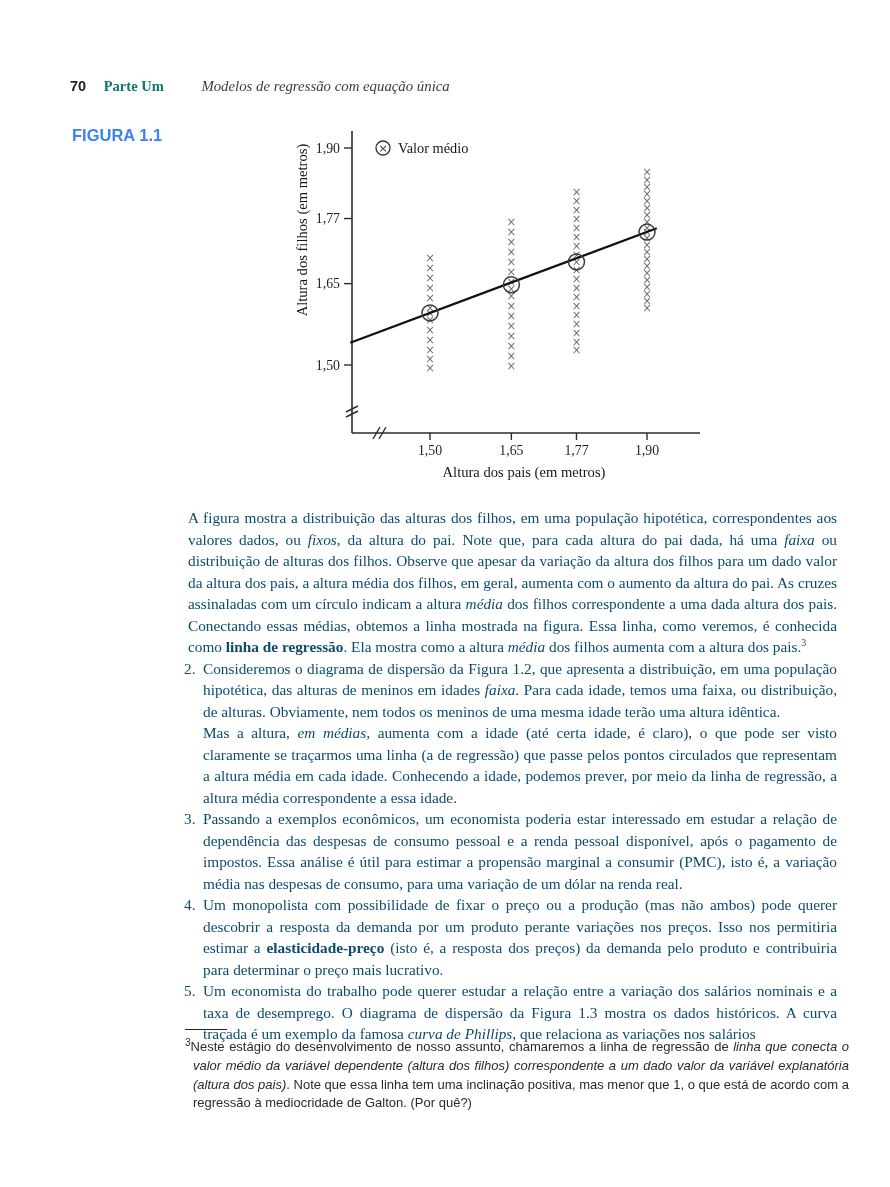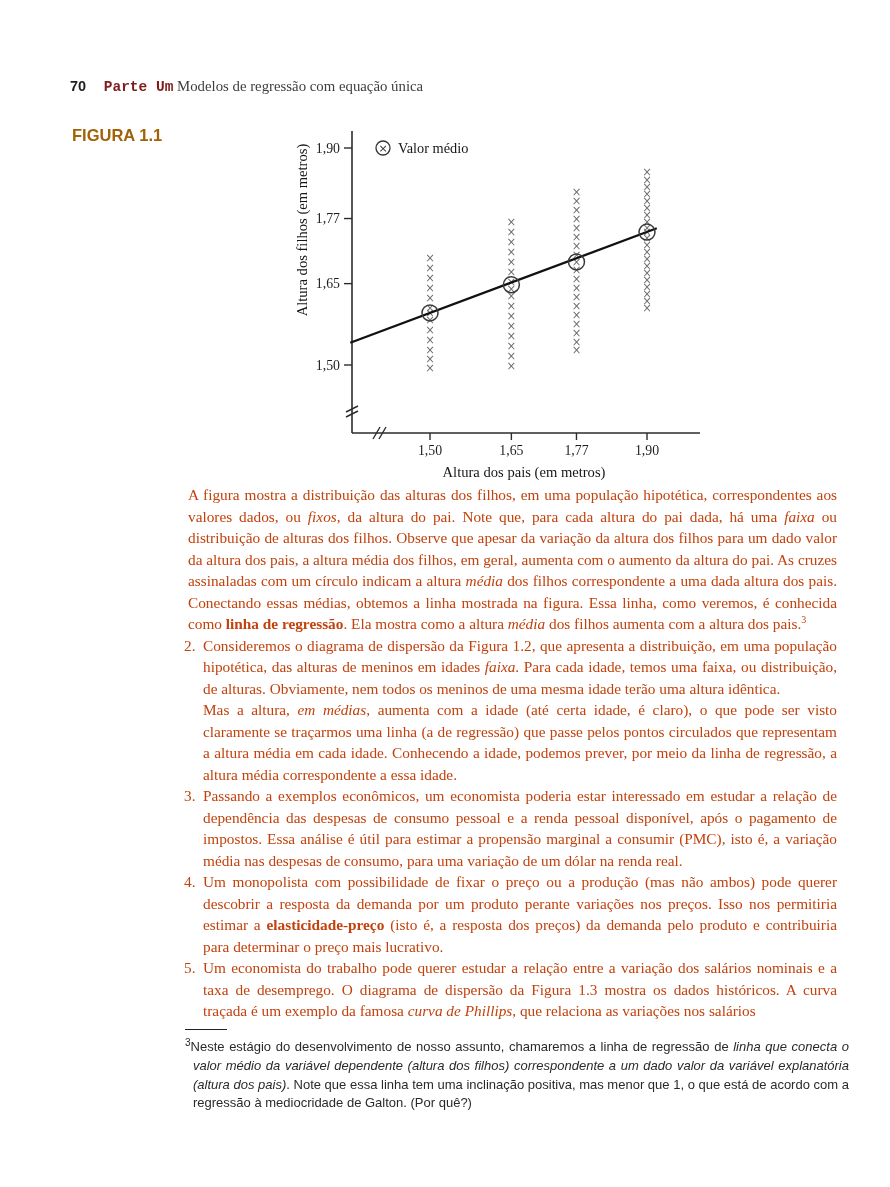--- a/index.html
+++ b/index.html
@@ -2,34 +2,34 @@
 <html><head>
 <meta charset="utf-8">
 <style>
   html,body{margin:0;padding:0;background:#fff;}
   .page{position:relative;width:890px;height:1187px;background:#ffffff;
         font-family:"Liberation Serif",serif;color:#1b1b1b;overflow:hidden;}
 
   
   .hdr{position:absolute;left:70px;top:78px;font-size:14.5px;white-space:nowrap;}
   .hdr .pgnum{font-family:"Liberation Sans",sans-serif;font-weight:bold;color:#222;}
-  .hdr .part{font-family:Liberation Mono, monospace;font-weight:bold;color:#7f1d1d;margin-left:14px;}
-  .hdr .btitle{color:#3e3e3e;margin-left:0;font-size:14.8px;}
+  .hdr .part{font-family:Liberation Serif, serif;font-weight:bold;color:#0f766e;margin-left:14px;}
+  .hdr .btitle{font-style:italic;color:#3e3e3e;margin-left:34px;font-size:14.8px;}
 
   
   .figblock{position:absolute;left:72px;top:126px;width:158px;}
-  .figlabel{font-family:"Liberation Sans",sans-serif;font-weight:bold;font-size:16.5px;color:#a16207;margin-bottom:9px;}
+  .figlabel{font-family:"Liberation Sans",sans-serif;font-weight:bold;font-size:16.5px;color:#3b82f6;margin-bottom:9px;}
   .figcap{font-size:14.6px;line-height:19.5px;color:#161616;}
 
   
   .chartsvg{position:absolute;left:0;top:0;}
 
   
-  .bodytext{position:absolute;left:184px;top:484px;width:653px;
-            font-size:15.3px;line-height:21.5px;text-align:justify;color:#c2410c;}
+  .bodytext{position:absolute;left:184px;top:507px;width:653px;
+            font-size:15.3px;line-height:21.5px;text-align:justify;color:#0c4a6e;}
   .para{margin:0;}
   .p-flush{margin-left:4px;}
   .p-item{position:relative;padding-left:19px;}
   .p-item .num{position:absolute;left:0;top:0;}
   .p-sub{margin-left:19px;}
   .bodytext i{font-style:italic;}
   .bodytext b{font-weight:bold;}
   sup{font-size:10px;line-height:0;}
 
   

